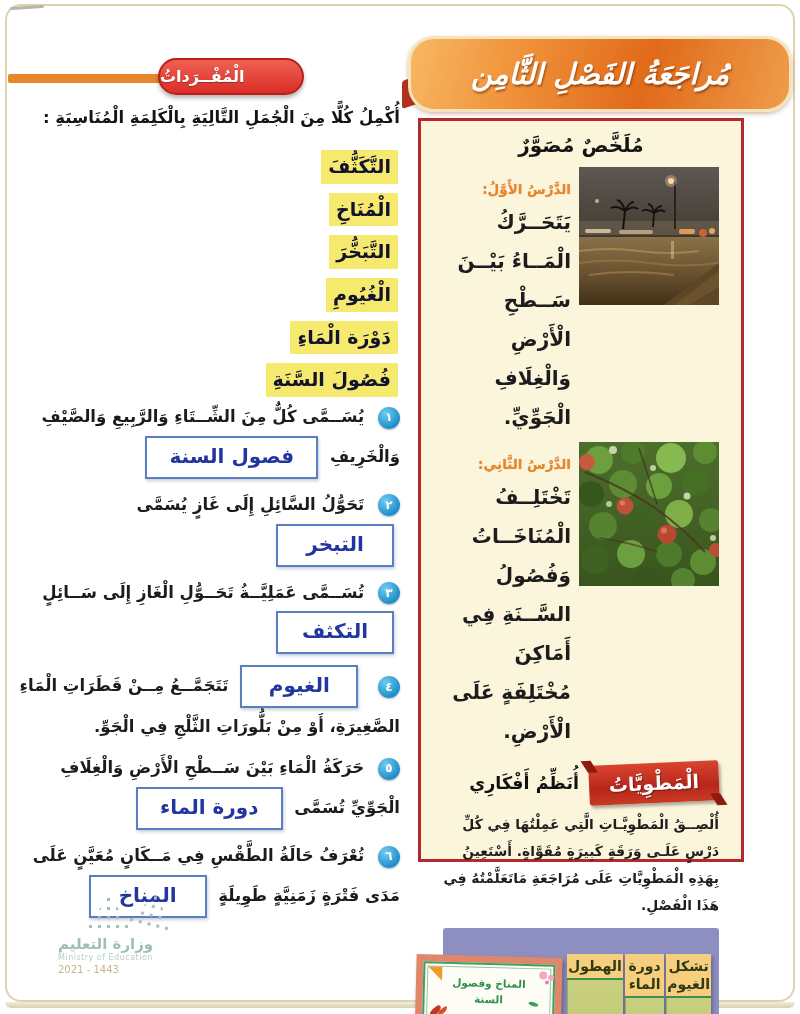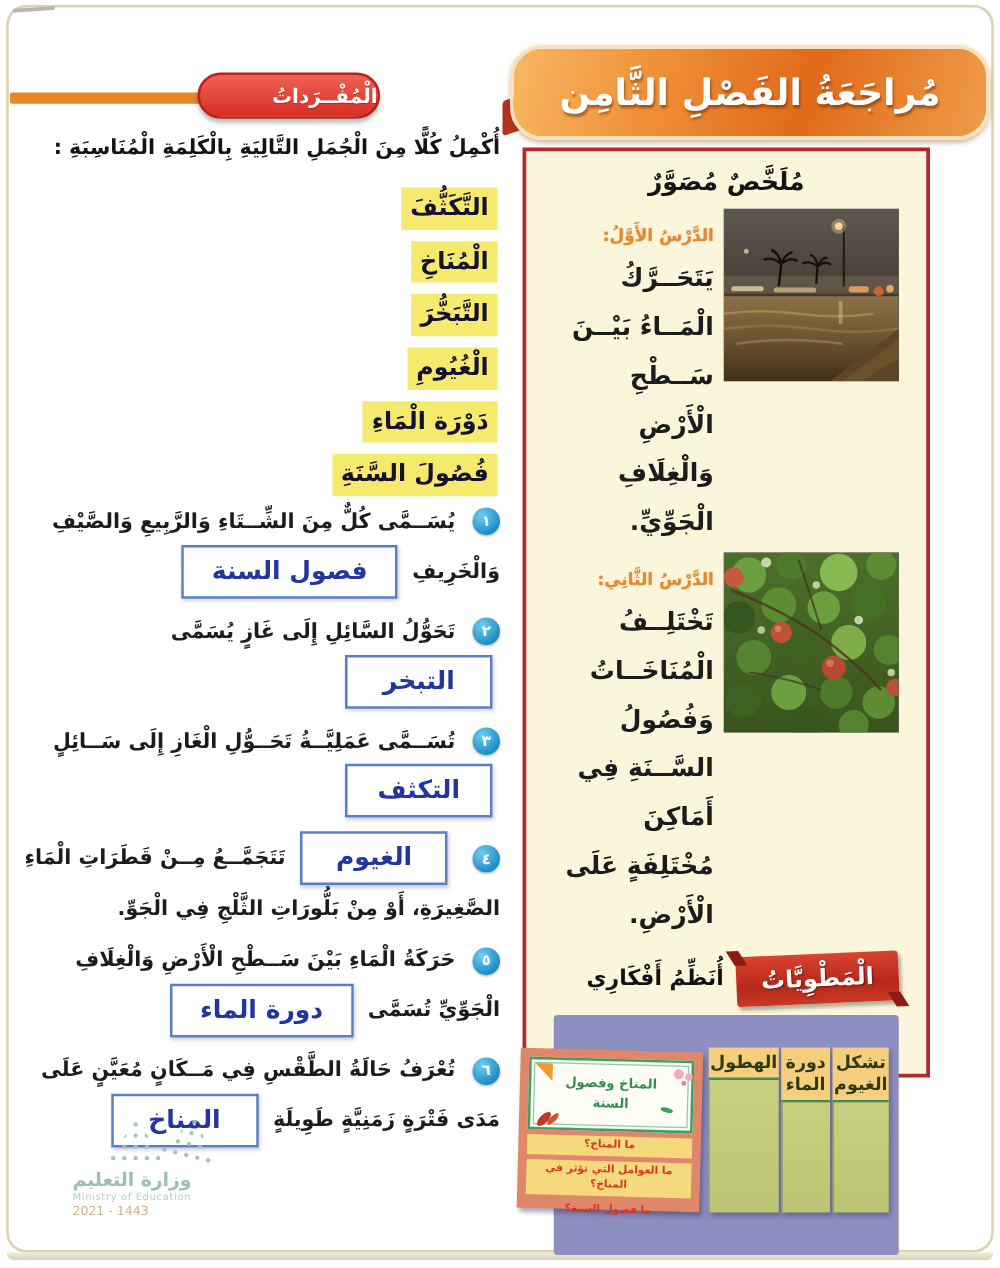--- a/index.html
+++ b/index.html
@@ -26,37 +26,37 @@
   
   .banner-curl {
     position:absolute; left:402px; top:78px; width:18px; height:28px;
     background:#b5311f; transform:skewY(-18deg); border-radius:3px; z-index:1;
   }
   .header-banner {
     position:absolute; left:408px; top:36px; width:384px; height:76px;
     background:linear-gradient(105deg,#f8b763 0%,#f09038 30%,#e06a1a 62%,#ef9d4a 100%);
     border:3px solid #f6e3bd; border-radius:26px;
     display:flex; align-items:center; justify-content:center;
-    box-shadow:0 2px 4px rgba(120,60,0,.35); z-index:2;
+    box-shadow:0 2px 4px rgba(120,60,0,.35); z-index:2;font-style:italic;
   }
   .header-banner .title {
     color:#ffffff; font-size:29px; font-weight:bold;
     text-shadow:1px 2px 2px rgba(100,40,0,.55);
   }
 
   
   .vocab-bar {
     position:absolute; left:8px; top:74px; width:170px; height:9px;
     background:#e8872a; border-radius:2px; z-index:1;
   }
   .vocab-badge {
     position:absolute; left:158px; top:58px; width:146px; height:37px;
     background:linear-gradient(#ef6154,#d92e26);
     border:2px solid #b82119; border-radius:19px;
-    display:flex; align-items:center; justify-content:flex-end;
+    display:flex; align-items:center; justify-content:flex-start;
     box-shadow:0 3px 4px rgba(0,0,0,.3); z-index:2;
   }
   .vocab-badge span { color:#fff; font-weight:bold; font-size:16px; text-shadow:0 1px 1px rgba(0,0,0,.3); }
 
   .instruction {
     position:absolute; left:8px; top:108px; width:392px;
     direction:rtl; text-align:right; font-weight:bold;
     font-size:16.5px; color:#141414;
   }
 
@@ -384,20 +384,21 @@
         <div class="lesson-body">تَخْتَلِــفُ الْمُنَاخَــاتُ وَفُصُولُ السَّــنَةِ فِي أَمَاكِنَ مُخْتَلِفَةٍ عَلَى الْأَرْضِ.</div>
       </div>
     </div>
 
     <div class="fold-head">
       <div class="ribbon">
         <span>الْمَطْوِيَّاتُ</span>
       </div>
       <div class="fold-heading">أُنَظِّمُ أَفْكَارِي</div>
     </div>
+    <div class="fold-para">أُلْصِــقُ الْمَطْوِيَّـاتِ الَّتِي عَمِلْتُهَا فِي كُلِّ دَرْسٍ عَلَـى وَرَقَةٍ كَبِيرَةٍ مُقَوَّاةٍ. أَسْتَعِينُ بِهَذِهِ الْمَطْوِيَّاتِ عَلَى مُرَاجَعَةِ مَاتَعَلَّمْتُهُ فِي هَذَا الْفَصْلِ.</div>
 
     <div class="purple-panel">
       <div class="fold-card">
         <div class="white-card">
           <span class="deco deco-fan"></span>
           <span class="deco deco-flower"></span>
           <span class="deco deco-leaf"></span>
           <span class="deco deco-sprig"></span>
           <span class="card-title">المناخ وفصول السنة</span>
         </div>

